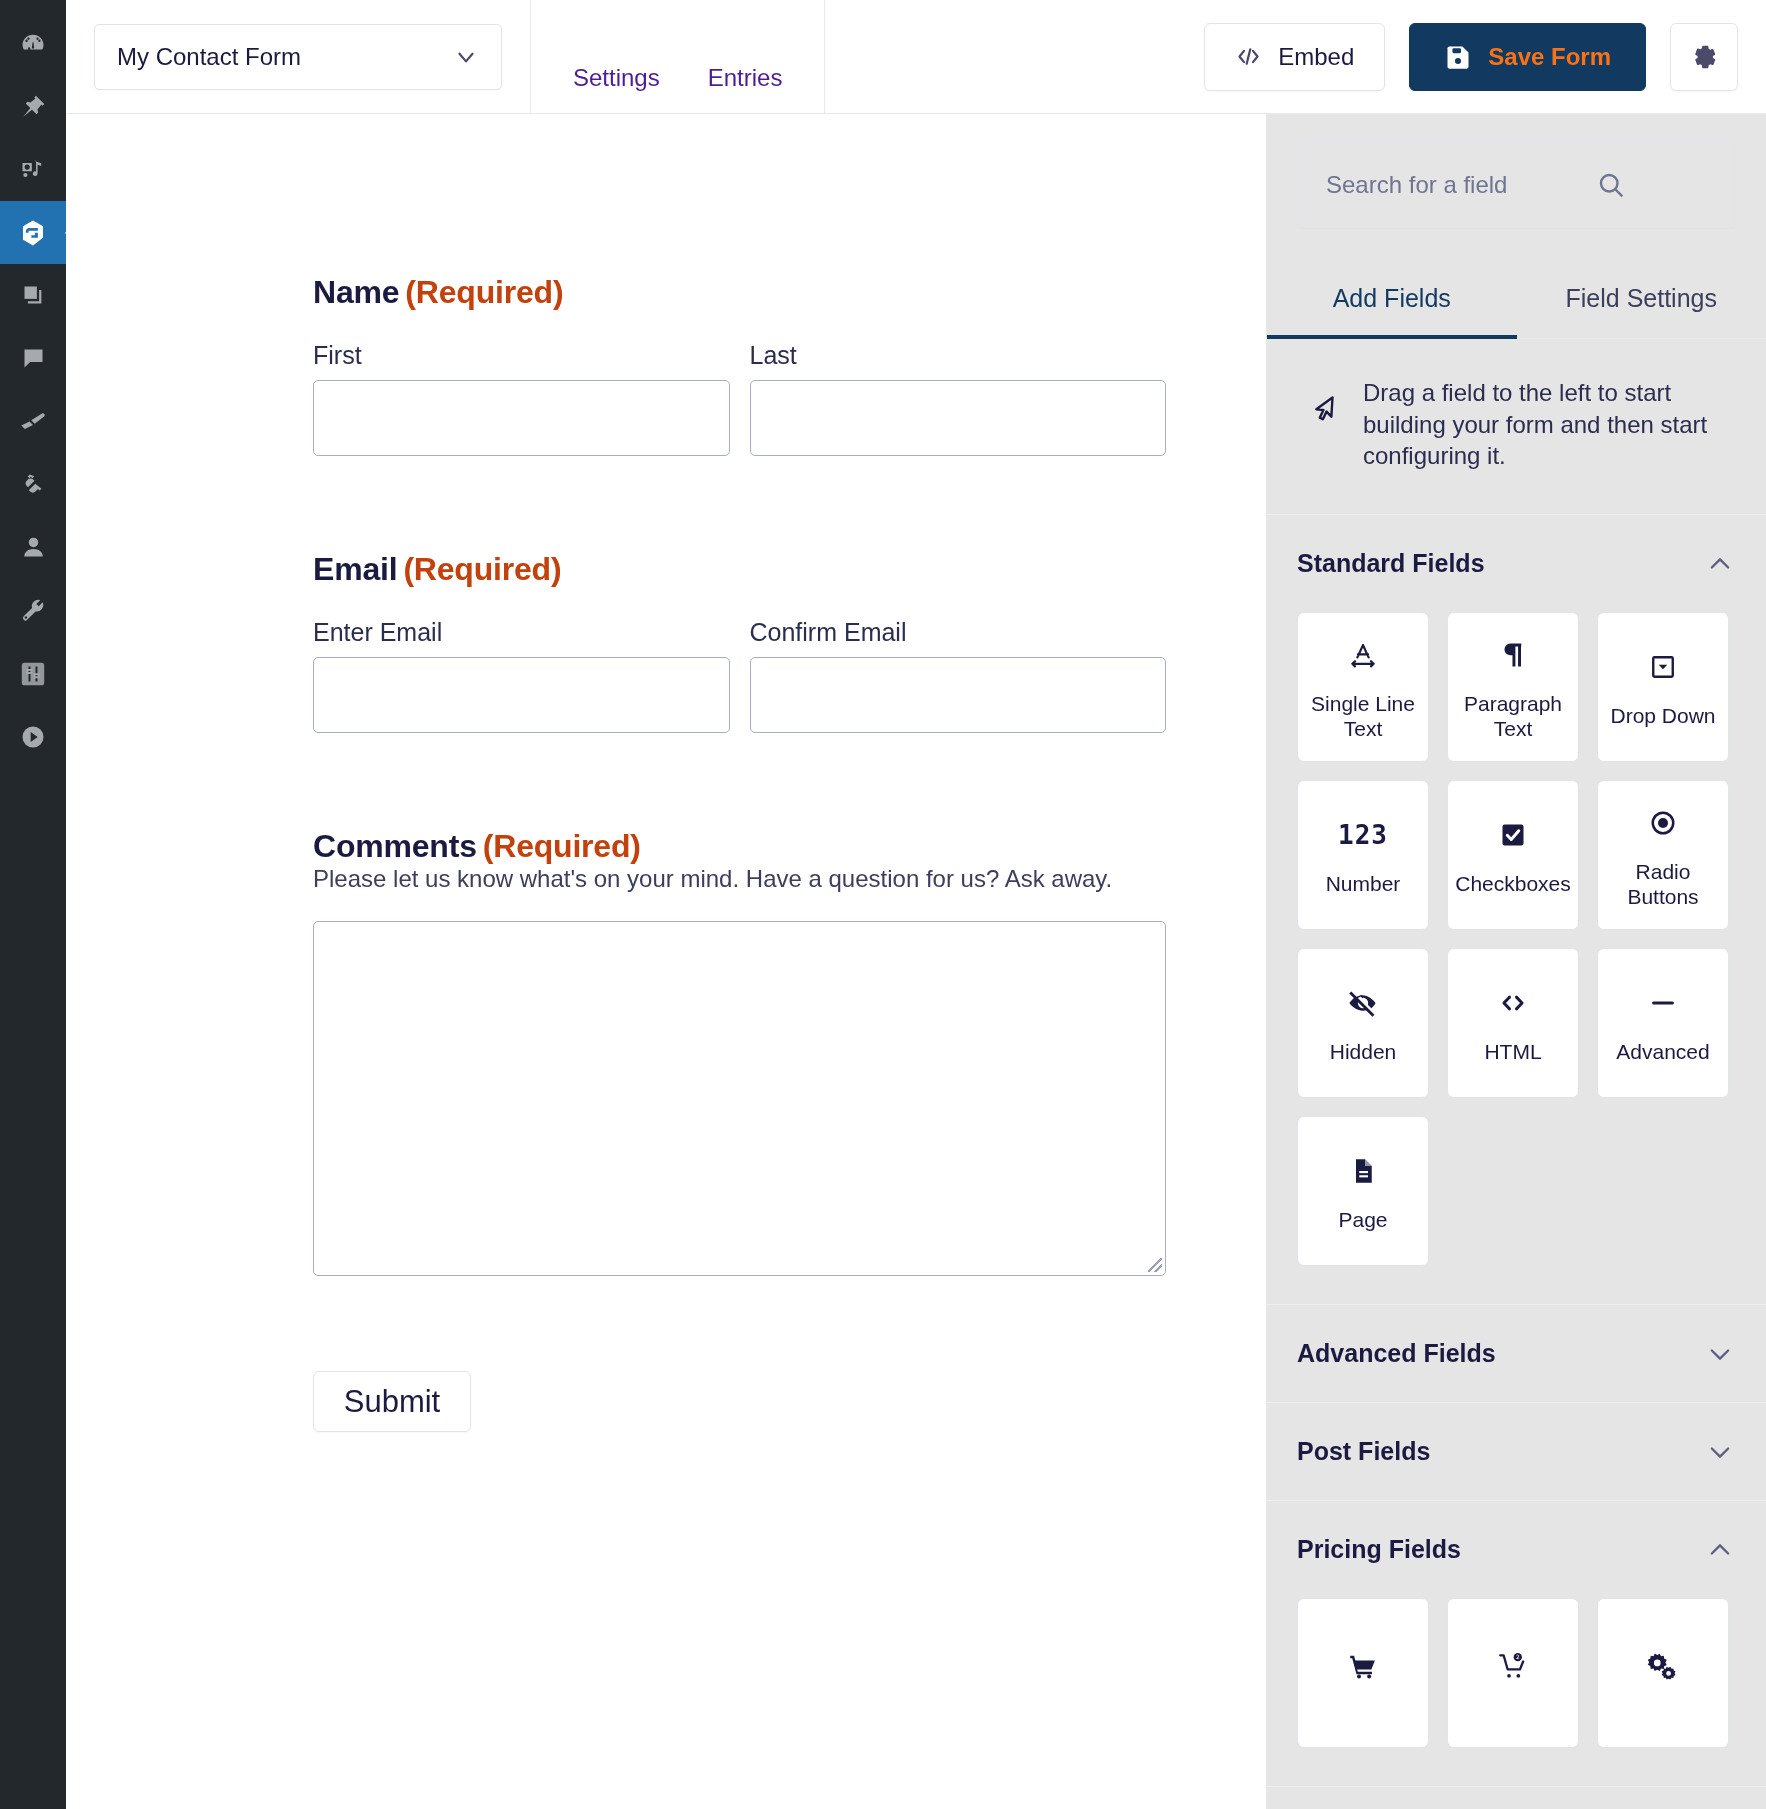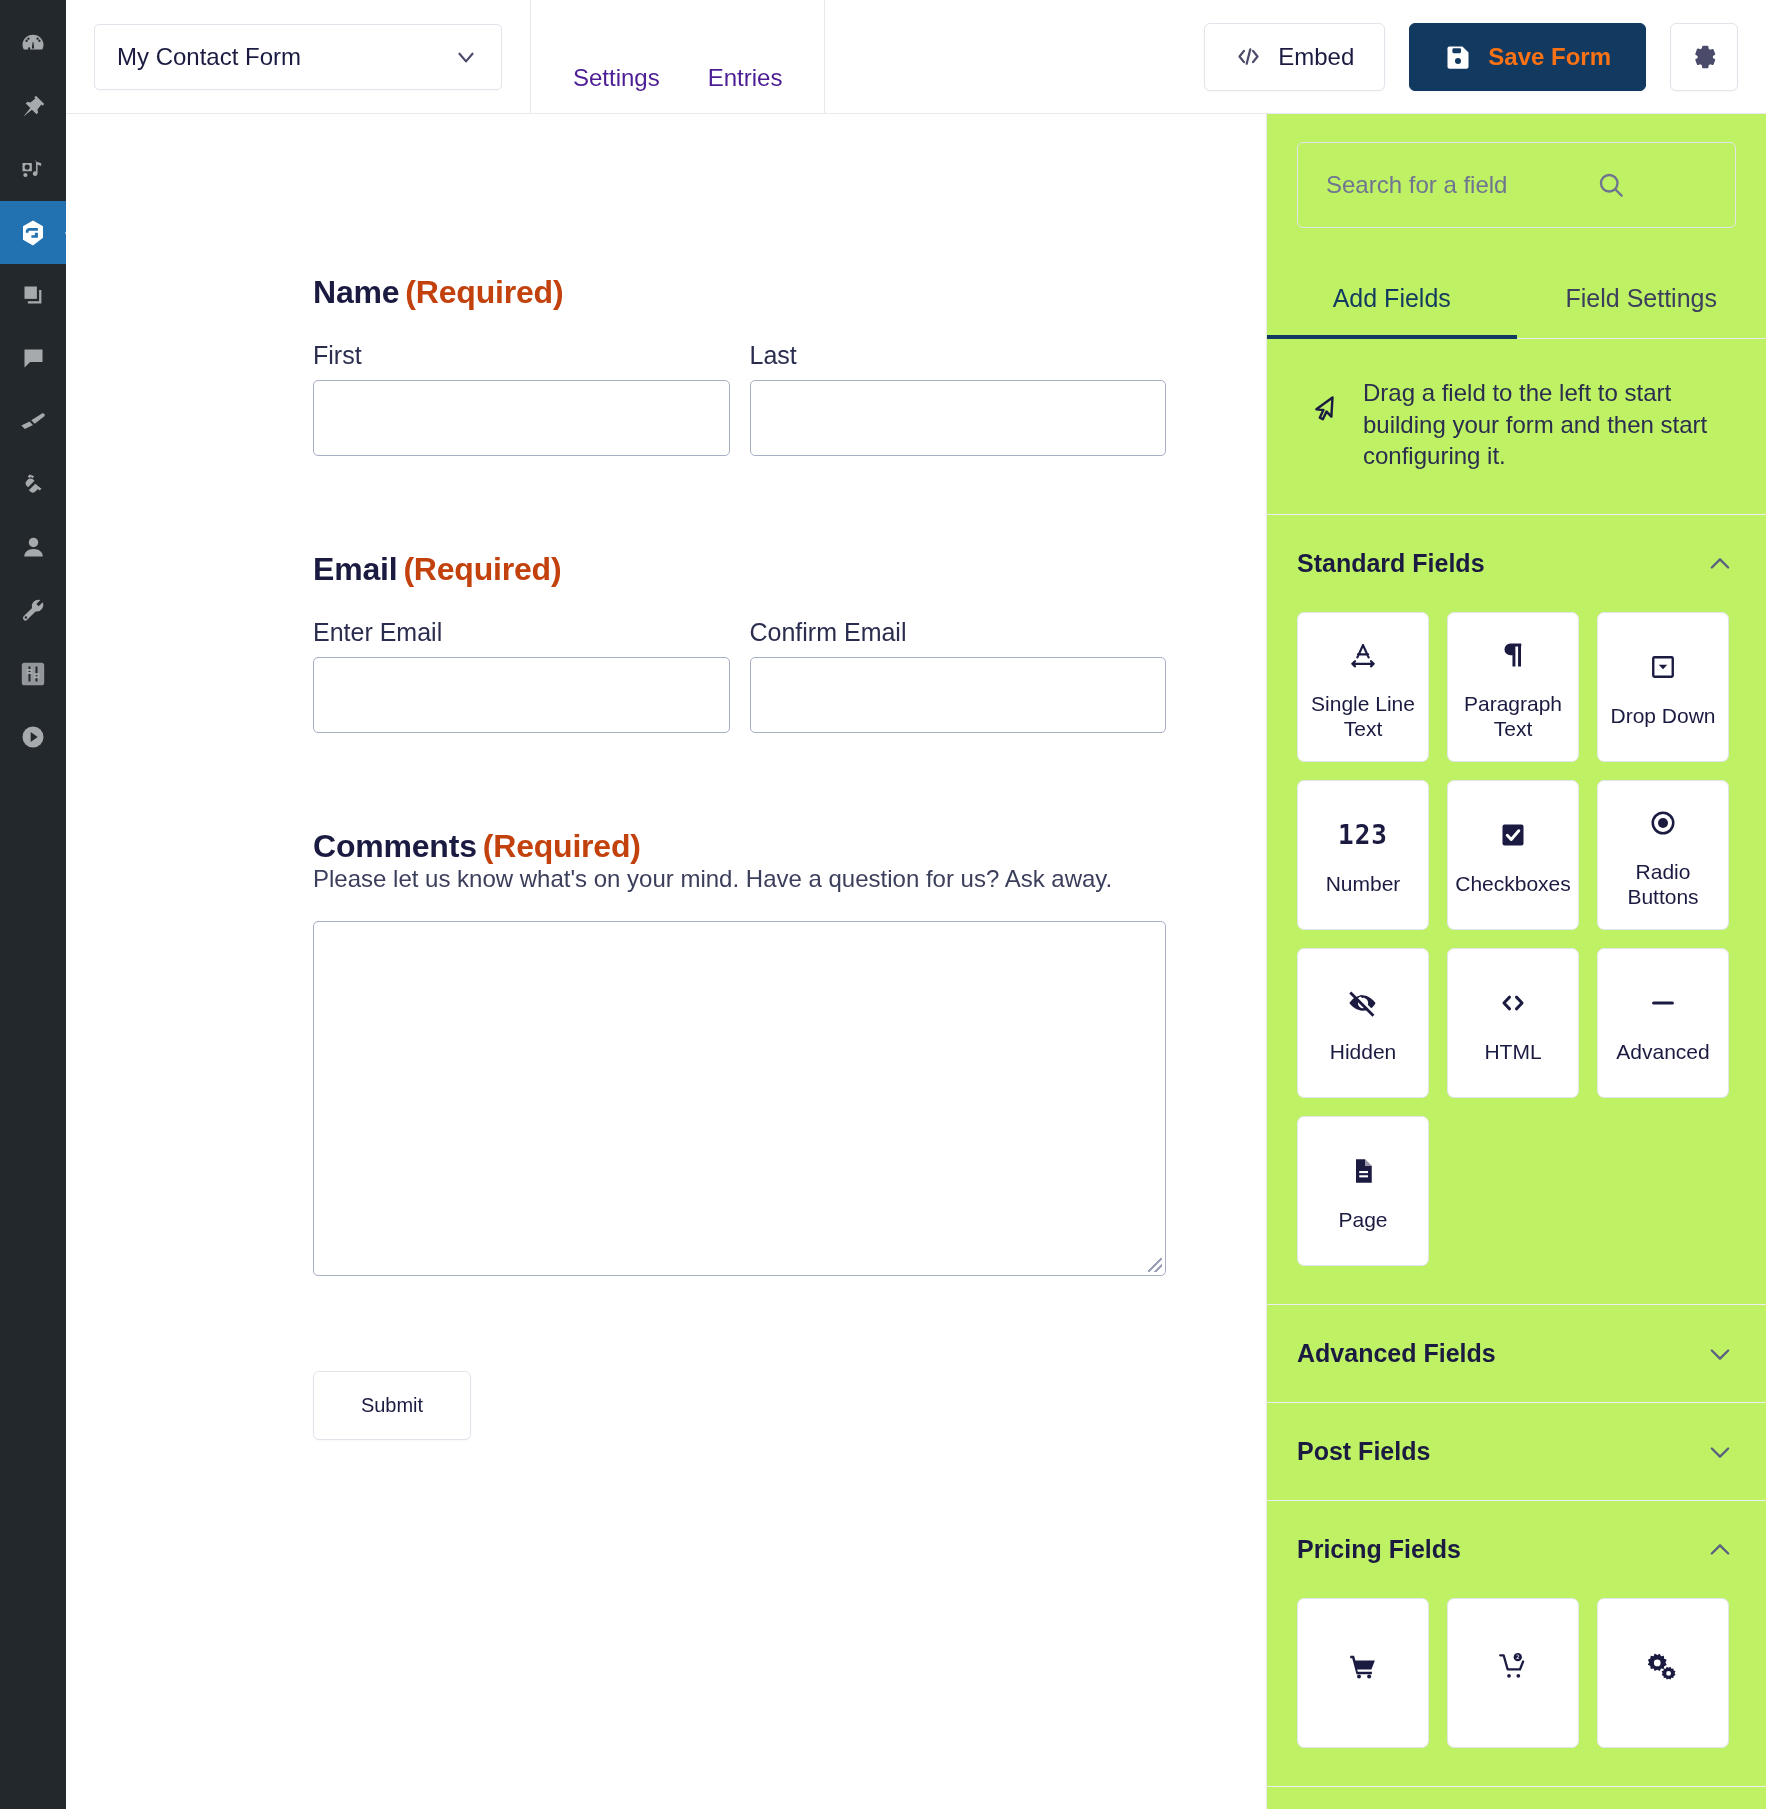--- a/index.html
+++ b/index.html
@@ -85,29 +85,29 @@
     width: 100%; height: 355px; border: 1px solid #a8aec6; border-radius: 5px;
     background:#fff; margin-top: 28px; position: relative;
   }
   .resize-grip {
     position:absolute; right:3px; bottom:3px; width:14px; height:14px;
     background:
       linear-gradient(135deg, transparent 0 45%, #9aa0b8 45% 55%, transparent 55% 100%),
       linear-gradient(135deg, transparent 0 70%, #9aa0b8 70% 80%, transparent 80% 100%);
   }
   .submit-btn {
-    margin-top: 40px; width: 158px; height: 69px; border:1px solid #e2e4eb;
-    border-radius: 6px; background:#fff; color:#1b1b42; font-size: 20px;
+    margin-top: 40px; width: 158px; height: 61px; border:1px solid #e2e4eb;
+    border-radius: 6px; background:#fff; color:#1b1b42; font-size: 31px;
     display:flex; align-items:center; justify-content:center; cursor:pointer;
     box-shadow: 0 1px 2px rgba(0,0,0,.03);
   }
 
   
   .panel {
-    width: 500px; flex: 0 0 500px; background:#bef264; border-left: 1px solid #e8e9ed;
+    width: 500px; flex: 0 0 500px; background:#e5e5e5; border-left: 1px solid #e8e9ed;
     display:flex; flex-direction: column; overflow: hidden;
   }
   .panel-search { padding: 28px 30px 0 30px; }
   .search-box {
     height: 86px; border: 1px solid #e2e4eb; border-radius: 6px; display:flex;
     align-items:center; padding: 0 28px; color:#6f7490; font-size: 24px; gap: 8px;
     box-shadow: 0 1px 1px rgba(0,0,0,.02);
   }
   .search-box span { flex: 1 1 auto; }
   .search-box .mag { color:#6f7490; display:flex; }

